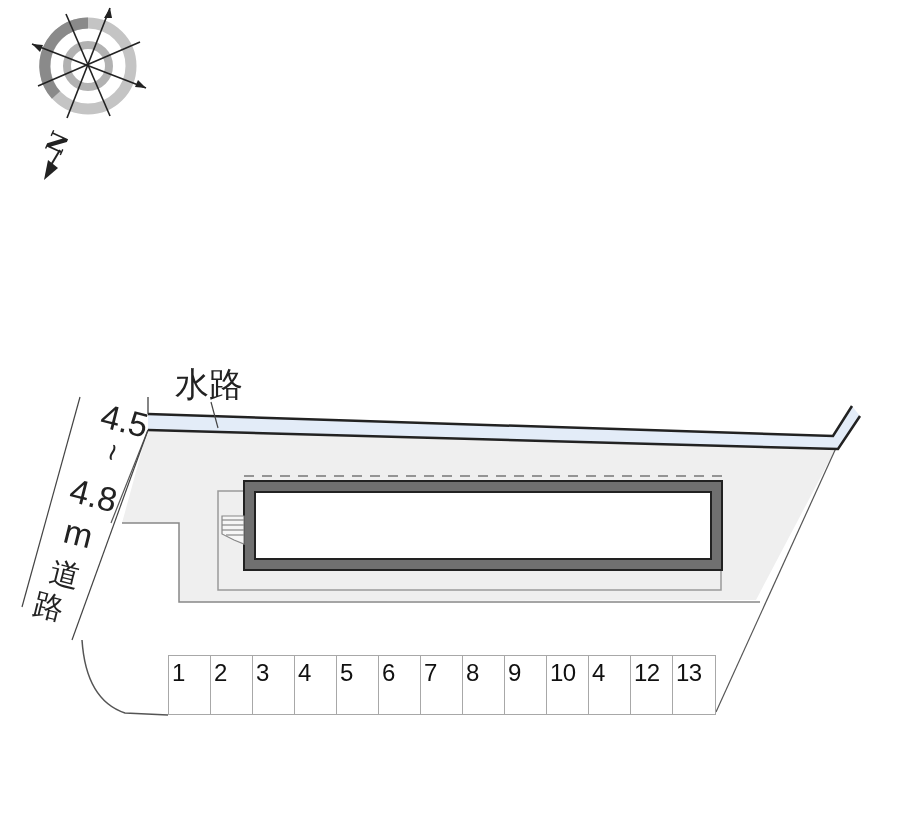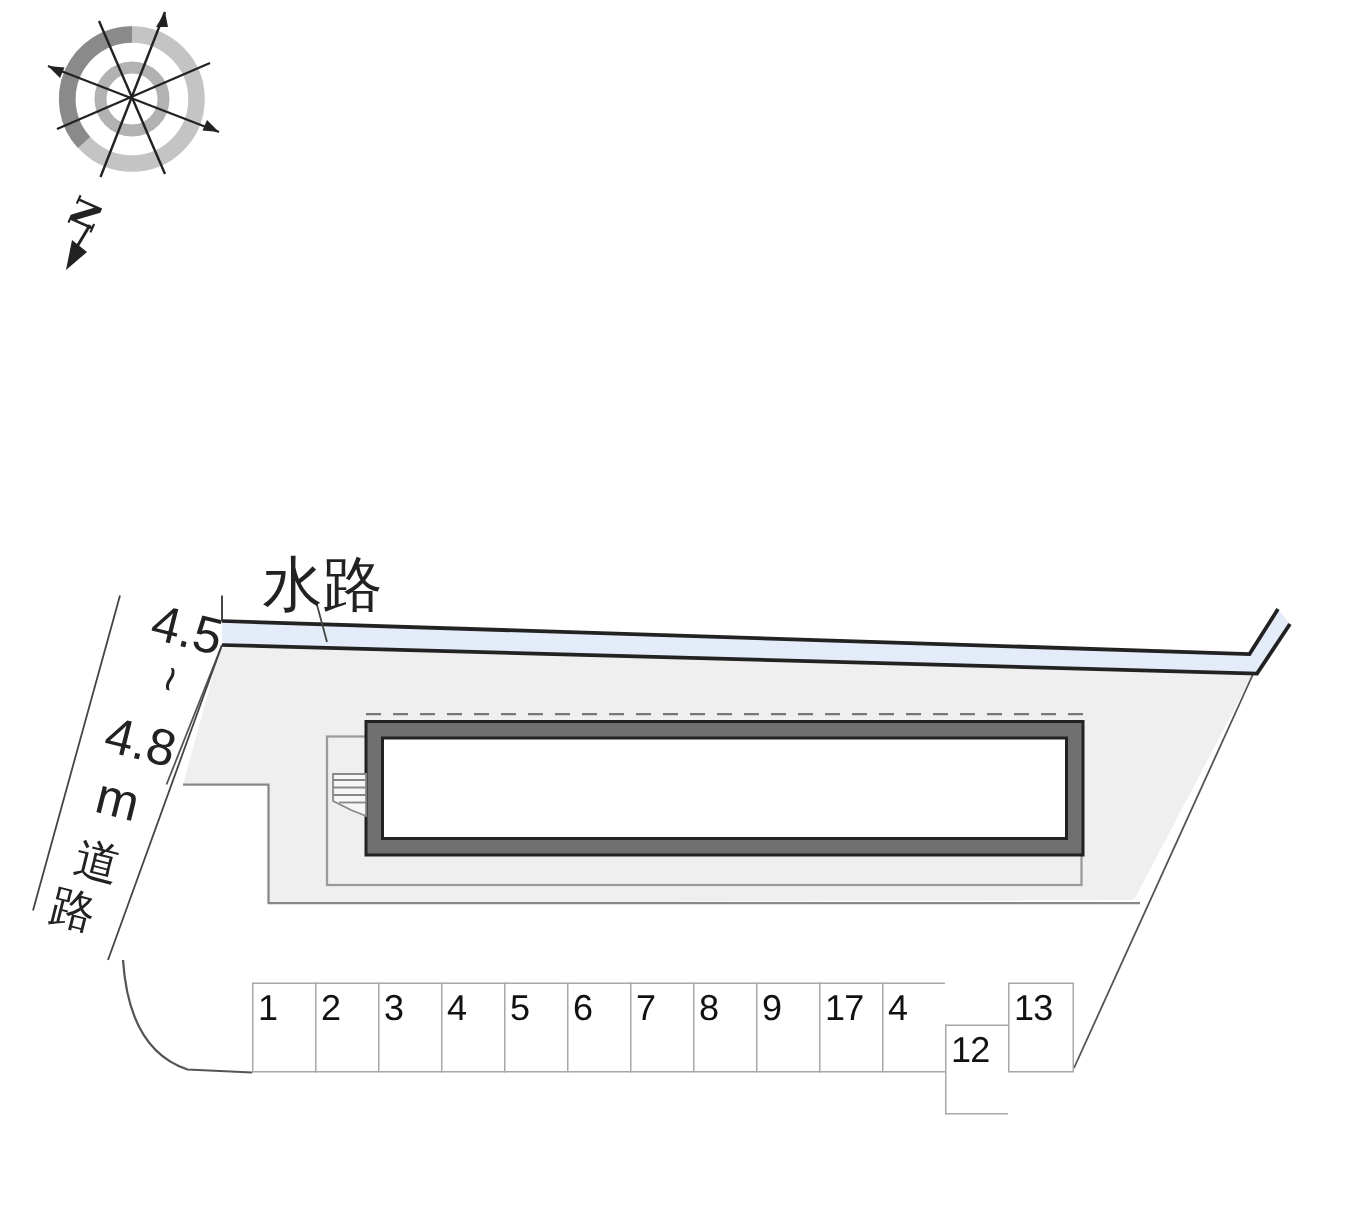--- a/index.html
+++ b/index.html
@@ -65,21 +65,21 @@
 
 <div style="position:absolute; left:34px; top:395px; width:120px; height:250px; transform: rotate(14deg); transform-origin: 60px 125px;">
   <div style="position:absolute; left:42px; top:2px; font-size:34px; color:#222; font-family:'Liberation Sans', sans-serif;">4.5</div>
   <div style="position:absolute; left:53px; top:38px; font-size:30px; color:#222; transform: rotate(90deg);">~</div>
   <div style="position:absolute; left:30px; top:82px; font-size:34px; color:#222; font-family:'Liberation Sans', sans-serif;">4.8</div>
   <div style="position:absolute; left:34px; top:123px; font-size:34px; color:#222; font-family:'Liberation Sans', sans-serif;">m</div>
   <div class="label-jp" style="position:absolute; left:30px; top:165px; font-size:30px; color:#222;">道</div>
   <div class="label-jp" style="position:absolute; left:22px; top:200px; font-size:30px; color:#222;">路</div>
 </div>
 
-<div class="label-jp" style="position:absolute; left:175px; top:362px; font-size:40px; color:#222;">水路</div>
+<div class="label-jp" style="position:absolute; left:175px; top:362px; font-size:34px; color:#222;">水路</div>
 
 <div>
   <div class="slot" style="left:168px; width:42px;">
       <span>1</span>
     </div>
   <div class="slot" style="left:210px; width:42px;">
       <span>2</span>
     </div>
   <div class="slot" style="left:252px; width:42px;">
       <span>3</span>
@@ -96,24 +96,24 @@
   <div class="slot" style="left:420px; width:42px;">
       <span>7</span>
     </div>
   <div class="slot" style="left:462px; width:42px;">
       <span>8</span>
     </div>
   <div class="slot" style="left:504px; width:42px;">
       <span>9</span>
     </div>
   <div class="slot" style="left:546px; width:42px;">
-      <span>17</span>
+      <span>10</span>
     </div>
   <div class="slot" style="left:588px; width:42px;">
       <span>4</span>
     </div>
-  <div class="slot" style="left:630px; width:42px;margin-top:28px;">
+  <div class="slot" style="left:630px; width:42px;">
       <span>12</span>
     </div>
   <div class="slot last" style="left:672px; width:44px;">
       <span>13</span>
     </div>
 </div>
 
 </body></html>

